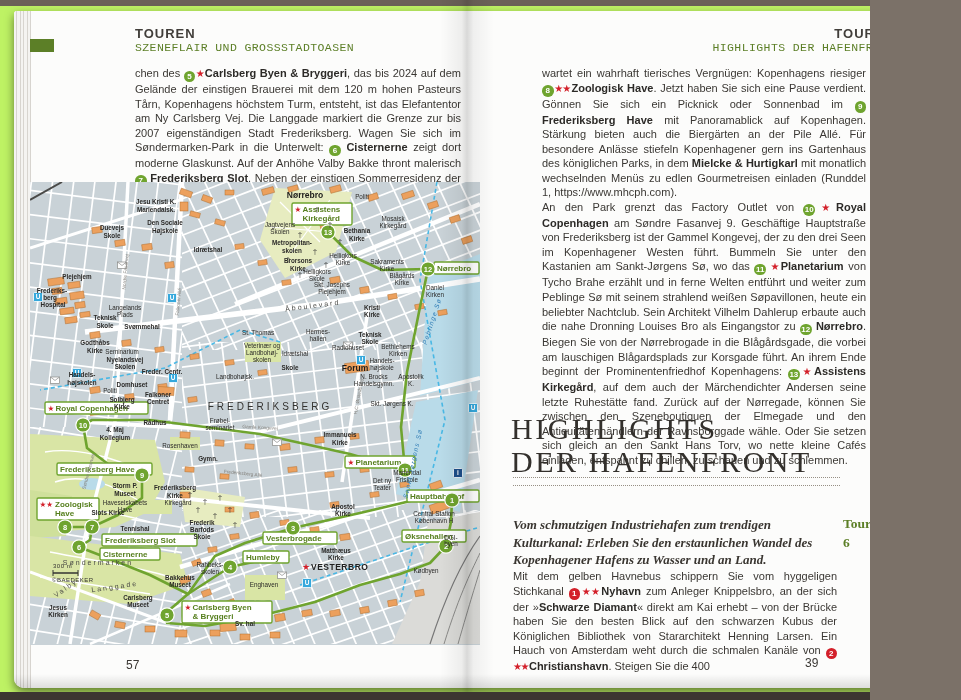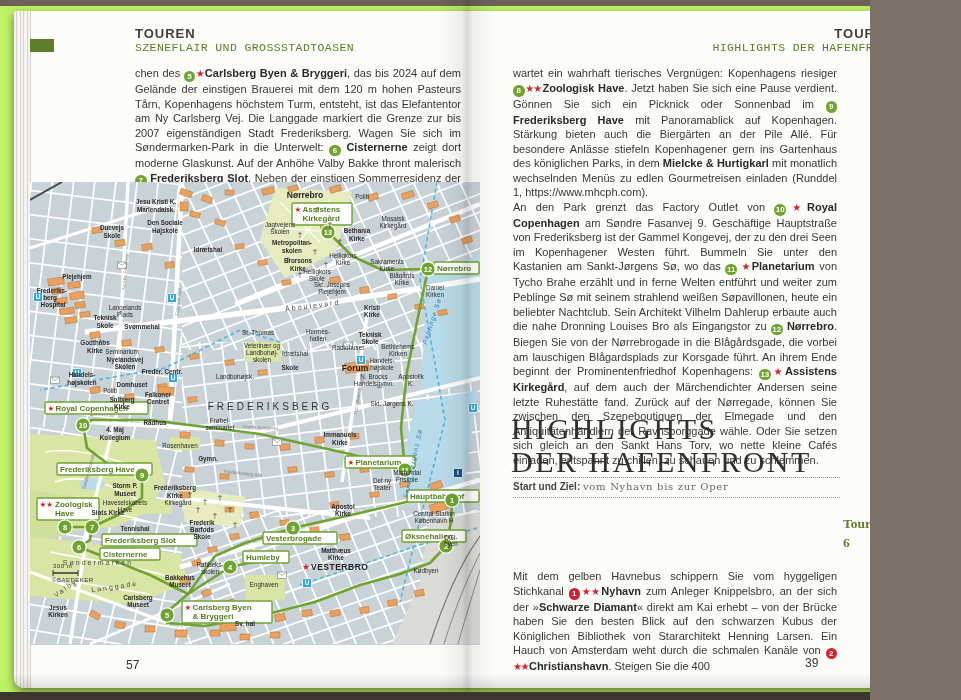--- a/index.html
+++ b/index.html
@@ -944,32 +944,32 @@
 
   <div class="abs pagenum" style="left:126px;top:658px;">57</div>
 
   <div class="abs accent-block" style="left:905px;top:37px;background:#5c7f27;width:25px;"></div>
 
   <div class="abs" style="left:595px;top:26px;width:300px;text-align:right;">
     <div class="kicker">TOUREN</div>
     <div class="kicker-sub">HIGHLIGHTS DER HAFENFRONT</div>
   </div>
 
-  <div class="abs bodytext" style="left:513px;top:66px;width:324px;">
+  <div class="abs bodytext" style="left:542px;top:66px;width:324px;">
     <p>wartet ein wahrhaft tierisches Vergnügen: Kopenhagens riesiger <span class="n g">8</span><span class="st">★★</span><b>Zoologisk Have</b>. Jetzt haben Sie sich eine Pause verdient. Gönnen Sie sich ein Picknick oder Sonnenbad im <span class="n g">9</span> <b>Frederiksberg Have</b> mit Panoramablick auf Kopenhagen. Stärkung bieten auch die Biergärten an der Pile Allé. Für besondere Anlässe stiefeln Kopenhagener gern ins Gartenhaus des königlichen Parks, in dem <b>Mielcke &amp; Hurtigkarl</b> mit monatlich wechselnden Menüs zu edlen Gourmetreisen einladen (Runddel 1, https://www.mhcph.com).</p>
     <p>An den Park grenzt das Factory Outlet von <span class="n g">10</span><span class="st">★</span><b>Royal Copenhagen</b> am Søndre Fasanvej 9. Geschäftige Hauptstraße von Frederiksberg ist der Gammel Kongevej, der zu den drei Seen im Kopenhagener Westen führt. Bummeln Sie unter den Kastanien am Sankt-Jørgens Sø, wo das <span class="n g">11</span> <span class="st">★</span><b>Planetarium</b> von Tycho Brahe erzählt und in ferne Welten entführt und weiter zum Peblinge Sø mit seinem strahlend weißen Søpavillonen, heute ein beliebter Nachtclub. Sein Architekt Vilhelm Dahlerup erbaute auch die nahe Dronning Louises Bro als Eingangstor zu <span class="n g">12</span> <b>Nørrebro</b>. Biegen Sie von der Nørrebrogade in die Blågårdsgade, die vorbei am lauschigen Blågardsplads zur Korsgade führt. An ihrem Ende beginnt der Prominentenfriedhof Kopenhagens: <span class="n g">13</span><span class="st">★</span><b>Assistens Kirkegård</b>, auf dem auch der Märchendichter Andersen seine letzte Ruhestätte fand. Zurück auf der Nørregade, können Sie zwischen den Szeneboutiquen der Elmegade und den Antiquitätenhändlern der Ravnsborggade wähle. Oder Sie setzen sich gleich an den Sankt Hans Torv, wo nette kleine Cafés einladen, entspannt zu chillen, zu schauen und zu schlemmen.</p>
   </div>
 
   <div class="abs serif-head" style="left:511px;top:412px;">HIGHLIGHTS
 DER HAFENFRONT</div>
 
   <div class="abs infobox" style="left:513px;top:477px;width:327px;" id="info-box">
-      <div class="infoline"><span class="lbl">Start und Ziel: </span><span class="val">vom Nyhavn bis zur Oper</span></div>
     </div>
 
+  <div class="abs intro" style="left:513px;top:516px;width:322px;">Vom schmutzigen Industriehafen zum trendigen Kulturkanal: Erleben Sie den erstaunlichen Wandel des Kopenhagener Hafens zu Wasser und an Land.</div>
 
   <div class="abs margin-note" style="left:843px;top:514px;">Tour 6</div>
 
   <div class="abs bodytext" style="left:513px;top:569px;width:324px;">Mit dem gelben Havnebus schippern Sie vom hyggeligen Stichkanal <span class="n r">1</span><span class="st">★★</span><b>Nyhavn</b> zum Anleger Knippelsbro, an der sich der »<b>Schwarze Diamant</b>« direkt am Kai erhebt – von der Brücke haben Sie den besten Blick auf den schwarzen Kubus der Königlichen Bibliothek von Stararchitekt Henning Larsen. Ein Hauch von Amsterdam weht durch die schmalen Kanäle von <span class="n r">2</span><span class="st">★★</span><b>Christianshavn</b>. Steigen Sie die 400</div>
 
   <div class="abs pagenum" style="left:805px;top:656px;text-align:center;">39</div>
 
   <div class="fold"></div>
 </div>
 

